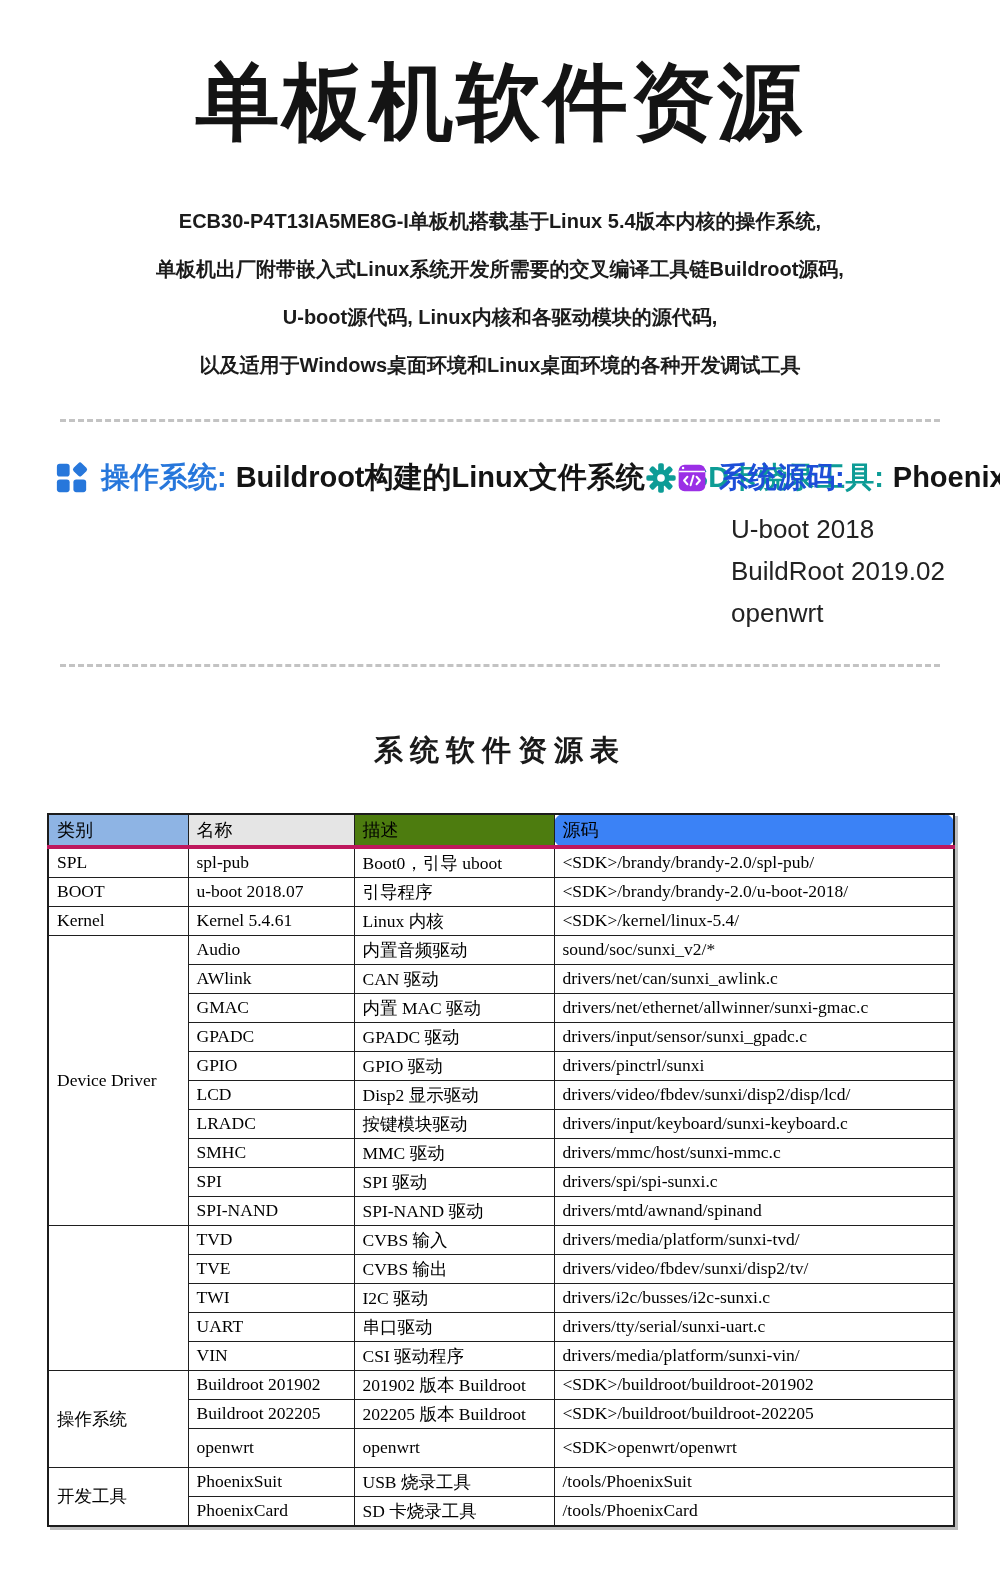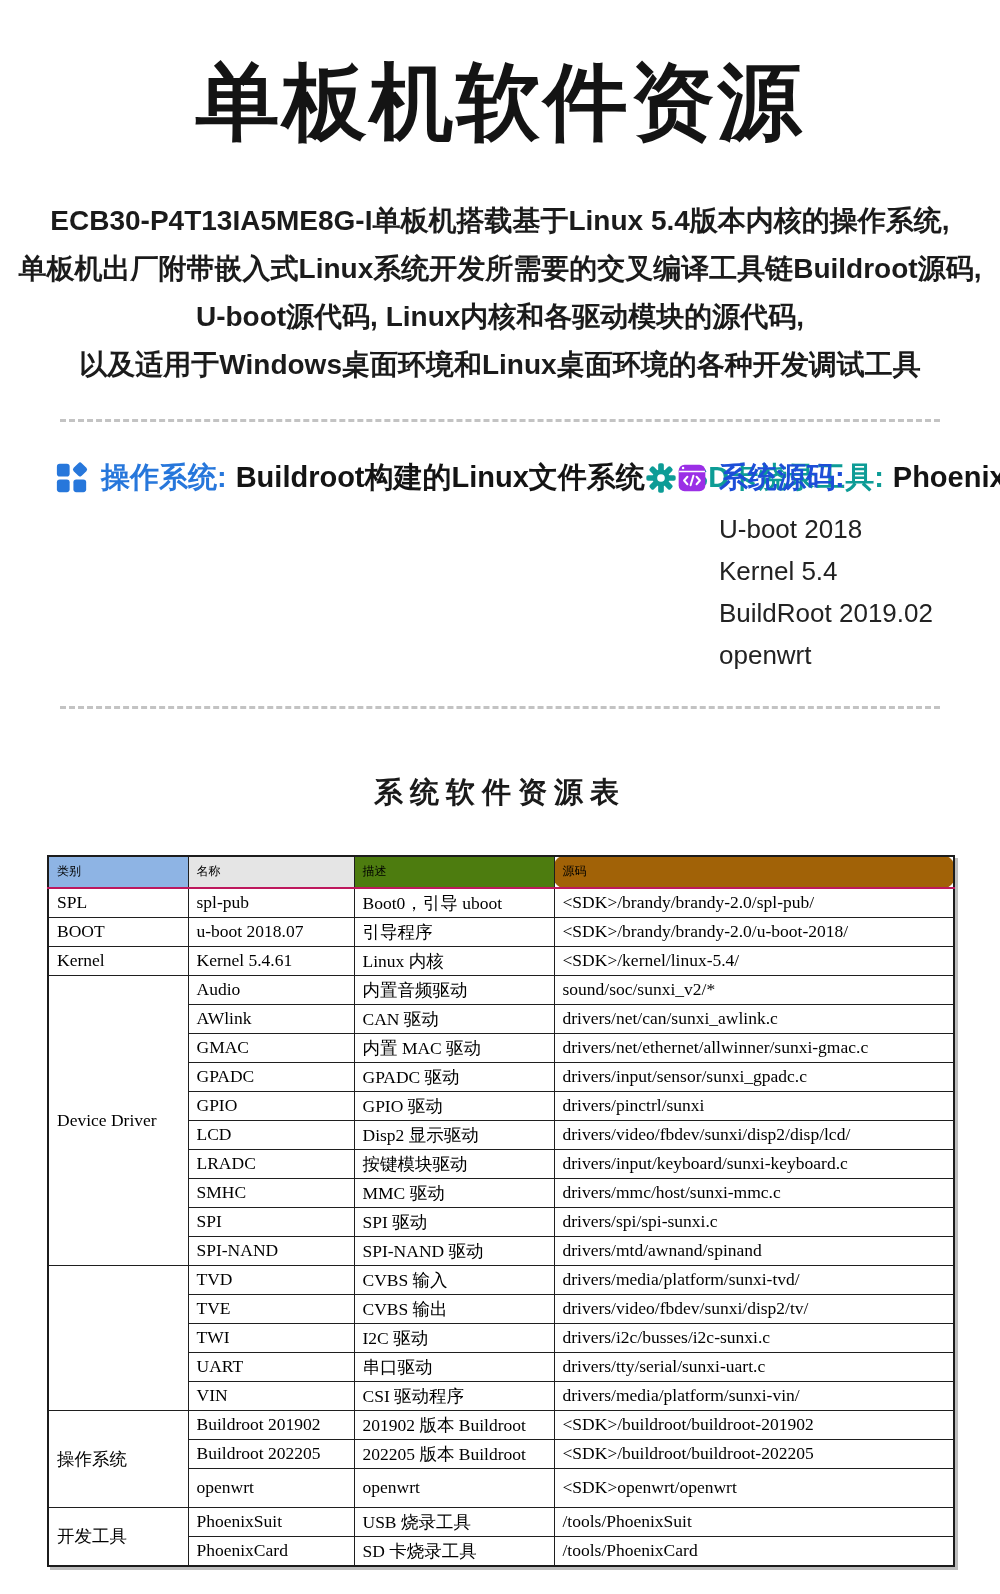--- a/index.html
+++ b/index.html
@@ -7,49 +7,49 @@
     width:1000px;min-height:1594px;background:#ffffff;color:#111;
     font-family:"Liberation Sans","DejaVu Sans",sans-serif;
     -webkit-font-smoothing:antialiased;overflow:hidden;
   }
   .page-title{
     margin:54px 0 16px;text-align:center;
     font-size:84px;line-height:1.15;font-weight:bold;letter-spacing:3px;color:#141414;
   }
   .intro{
     margin-top:46px;text-align:center;
-    font-size:28px;font-weight:600;line-height:48px;color:#1b1b1b;
+    font-size:20px;font-weight:600;line-height:48px;color:#1b1b1b;
   }
   .divider{height:0;border-top:3px dashed #c3c3c3;margin:30px 60px 0;}
   .features{display:flex;align-items:flex-start;padding:38px 0 0 55px;}
   .feat-left{width:622px;display:flex;flex-direction:row;row-gap:49px;}
   .feat-item{display:flex;align-items:center;height:36px;}
   .feat-icon{flex:none;display:flex;align-items:center;justify-content:center;margin-right:12px;}
   .feat-label{font-size:29px;font-weight:bold;margin-right:9px;white-space:nowrap;}
   .feat-value{font-size:29px;font-weight:bold;color:#141414;white-space:nowrap;}
   .feat-right{flex:1;}
   .source-header{display:flex;align-items:center;height:36px;}
   .source-list{list-style:none;margin:12px 0 0 42px;padding:0;}
-  .source-list li{font-size:26px;line-height:42px;color:#222;font-weight:normal;}
+  .source-list li{font-size:26px;line-height:42px;color:#222;font-weight:normal;margin-left:12px;}
   .table-title{
     margin:64px 8px 0;text-align:center;
     font-size:29px;font-weight:bold;letter-spacing:7px;color:#1a1a1a;
   }
   .table-wrap{margin:42px 47px 0;}
   table.res{
     border-collapse:collapse;width:906px;table-layout:fixed;
     font-family:"Liberation Serif","DejaVu Serif",serif;font-size:17.5px;color:#000;
     border:2px solid #1c1c1c;box-shadow:3px 3px 0 #bdbdbd;
   }
   table.res th,table.res td{
     border:1px solid #1f1f1f;padding:1px 8px;height:26px;
     text-align:left;vertical-align:middle;font-weight:normal;
     overflow:hidden;white-space:nowrap;
   }
-  table.res thead th{height:28px;font-size:12px;border-bottom:2px solid #be185d;}
+  table.res thead th{height:28px;font-size:18px;border-bottom:4px solid #be185d;}
   td.cat{vertical-align:middle;}
   tr[data-row-name="openwrt"] td{height:36px;}
 </style>
 </head>
 <body>
 
 <h1 class="page-title">单板机软件资源</h1>
 
 <div class="intro" id="intro">
     <div>ECB30-P4T13IA5ME8G-I单板机搭载基于Linux 5.4版本内核的操作系统,</div>
@@ -117,21 +117,20 @@
         <polyline points="12.5,16.5 8.5,21 12.5,25.5"></polyline>
         <polyline points="23.5,16.5 27.5,21 23.5,25.5"></polyline>
         <line x1="19.7" y1="15.2" x2="16.3" y2="26.8"></line>
       </g>
     </svg>
         </span>
       <span class="feat-label" id="sourceLabel" style="color: #1d4ed8;">系统源码:</span>
     </div>
     <ul class="source-list" id="sourceList">
         <li>U-boot 2018</li>
-        <li>Kernel 5.4</li>
         <li>BuildRoot 2019.02</li>
         <li>openwrt</li>
       </ul>
   </div>
 </div>
 
 <div class="divider"></div>
 
 <h2 class="table-title">系统软件资源表</h2>
 
@@ -141,21 +140,21 @@
       <col style="width:140px">
         <col style="width:166px">
         <col style="width:200px">
         <col style="width:400px">
     </colgroup>
     <thead>
         <tr id="headRow">
           <th style="background: rgb(142, 180, 228);">类别</th>
           <th style="background: #e5e5e5;">名称</th>
           <th style="background: #4d7c0f;">描述</th>
-          <th style="background: #a16207; border-radius: 10px;">源码</th>
+          <th style="background: #3b82f6; border-radius: 10px;">源码</th>
         </tr>
       </thead>
     <tbody id="tableBody">
         <tr data-row-name="spl-pub">
           <td class="cat" rowspan="1">SPL</td>
           <td>spl-pub</td>
           <td>Boot0，引导 uboot</td>
           <td>&lt;SDK&gt;/brandy/brandy-2.0/spl-pub/</td>
         </tr>
         <tr data-row-name="u-boot 2018.07">

